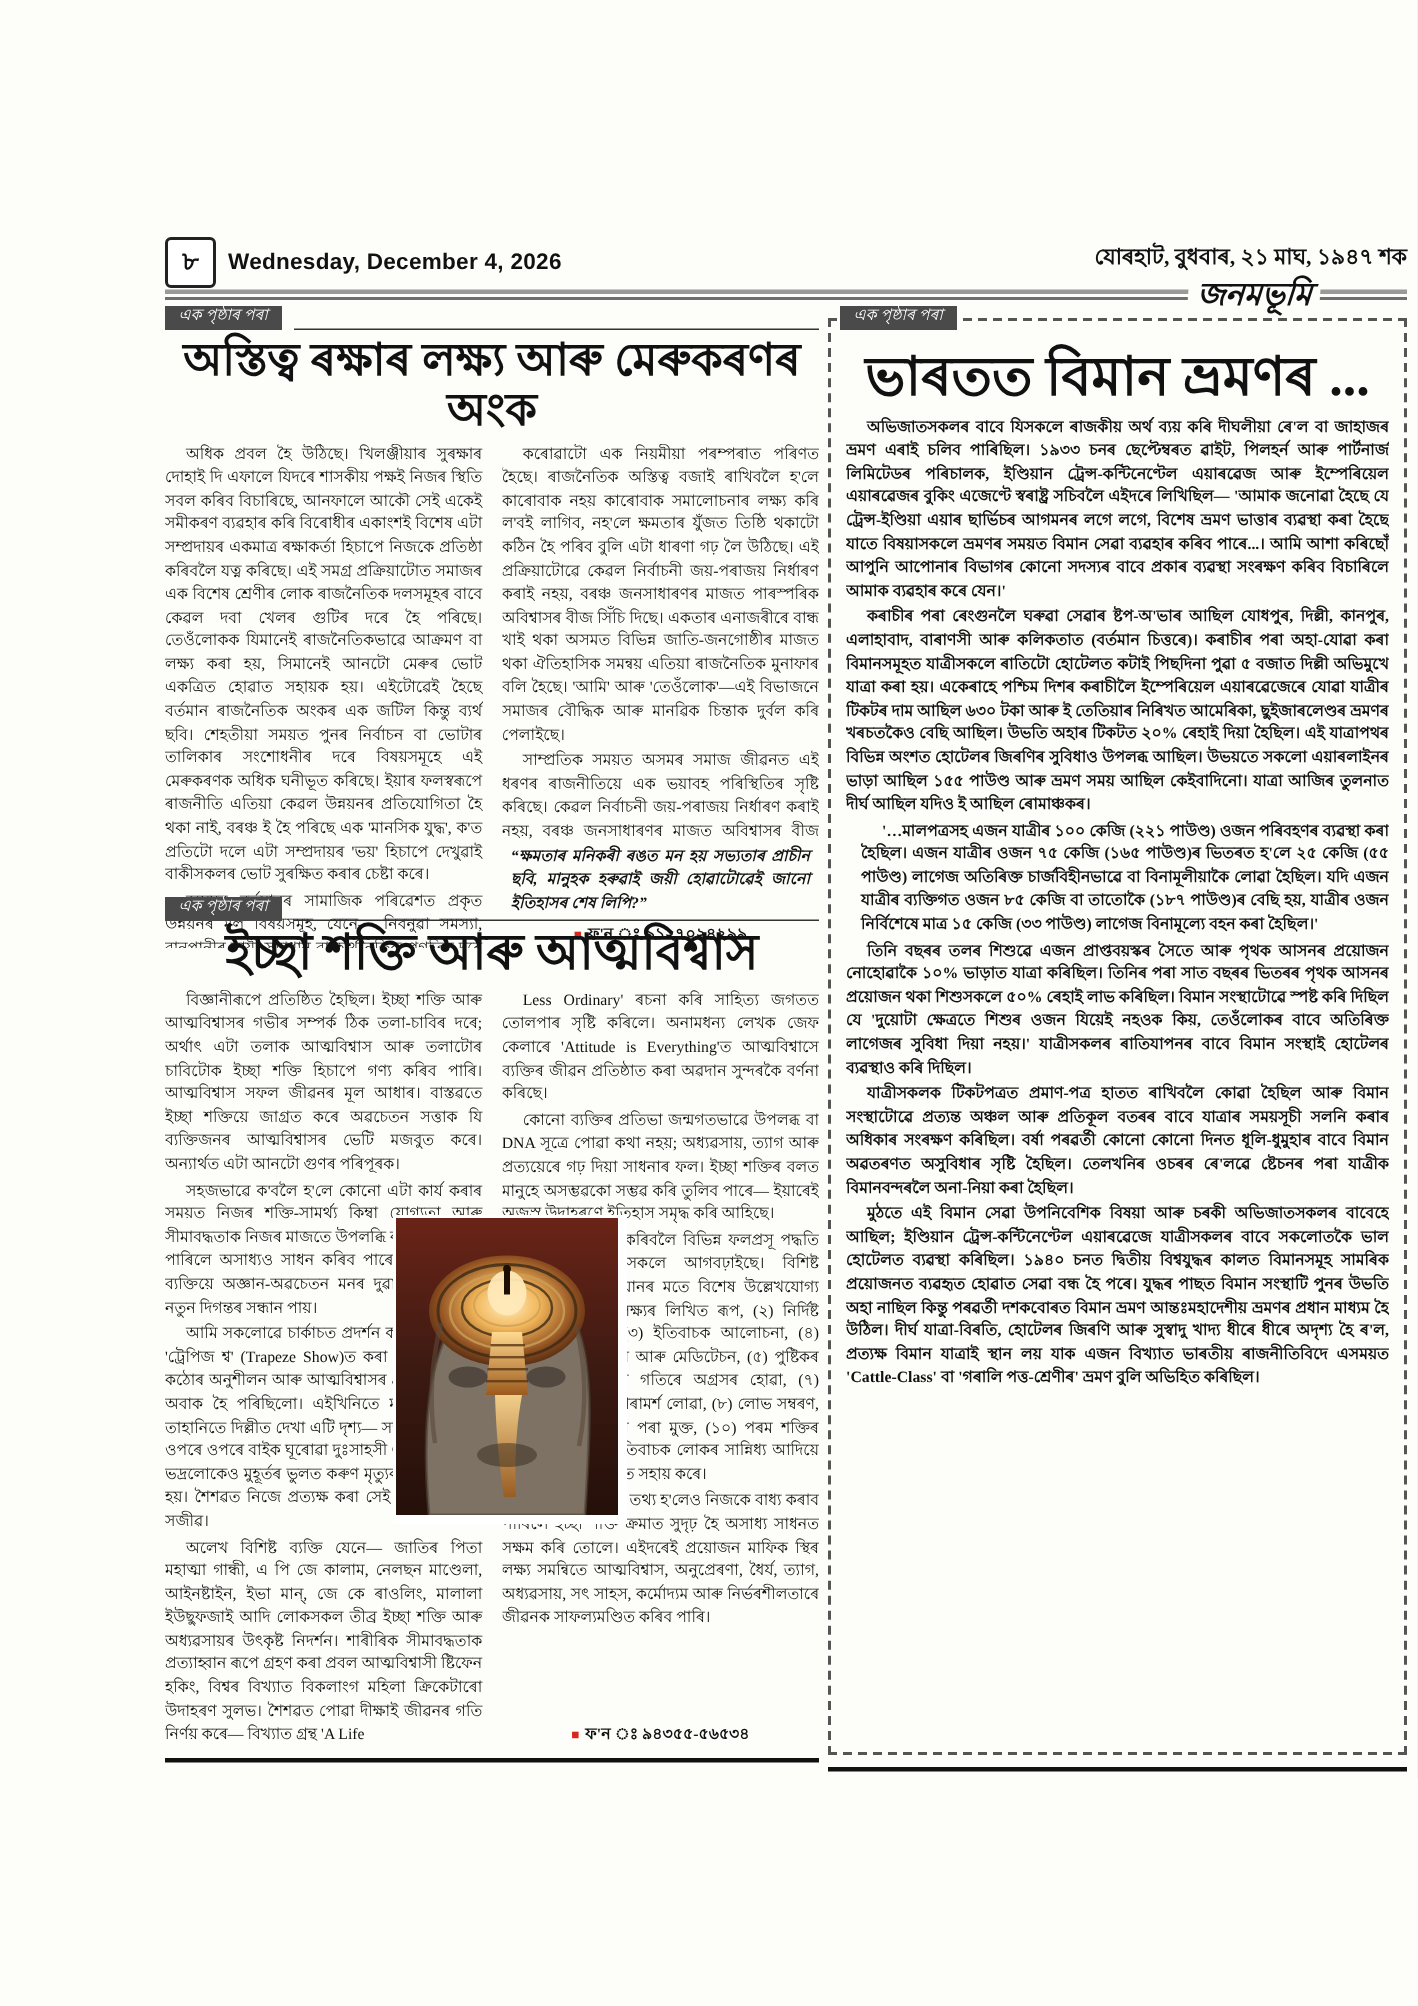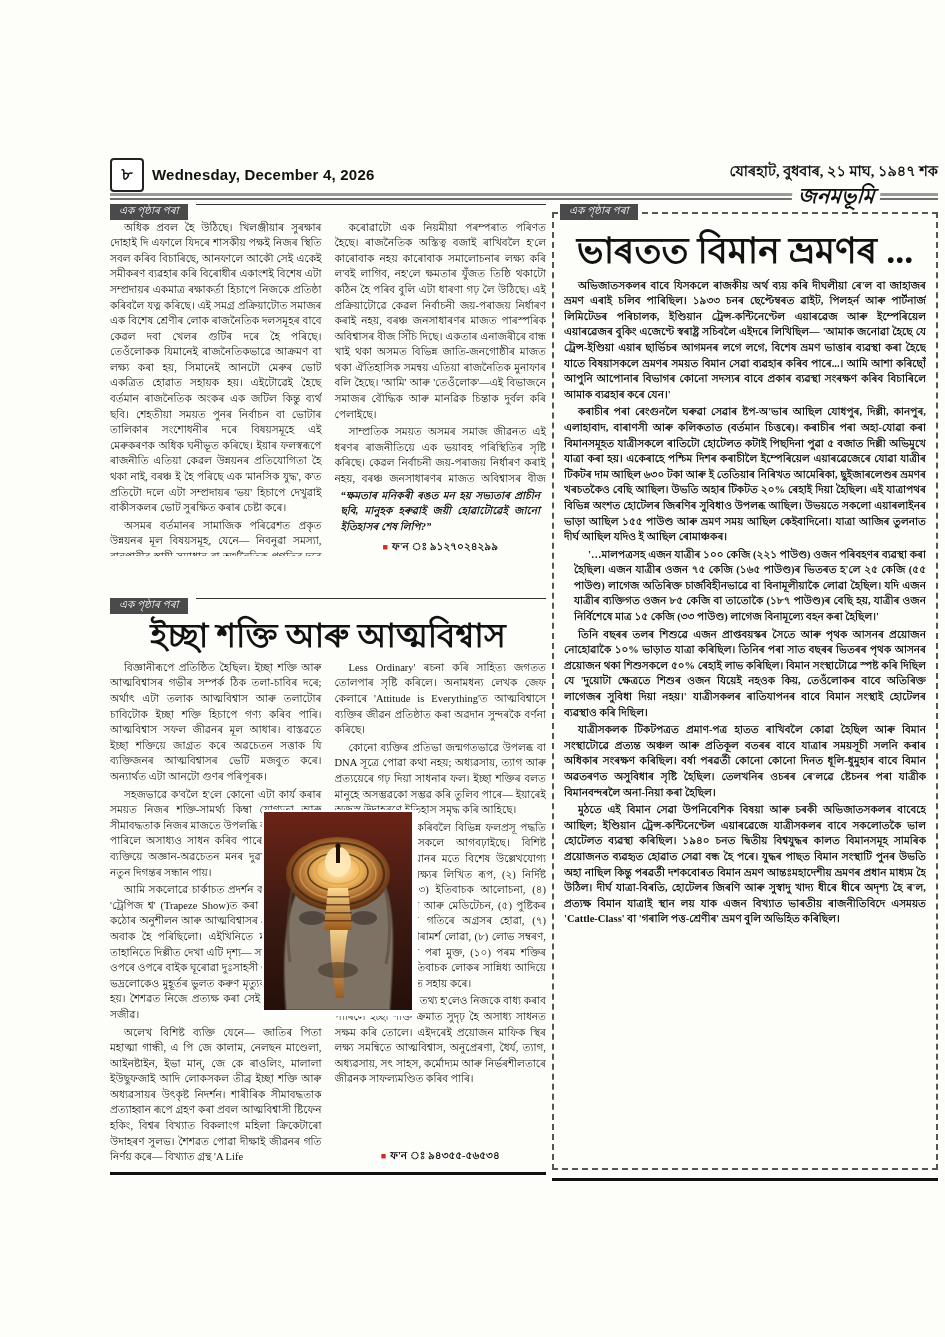--- a/index.html
+++ b/index.html
@@ -14,21 +14,21 @@
   .date-en{position:absolute;left:42px;top:8px;font-family:"Liberation Sans",sans-serif;
            font-weight:bold;font-size:15px;letter-spacing:.2px;}
   .date-as{position:absolute;right:0;top:2px;font-weight:bold;font-size:14.5px;}
   .hrule{position:absolute;left:110px;top:193px;width:828px;}
   .hrule .rl1{height:3px;background:#9a9a9a;}
   .hrule .rl2{height:2px;background:#6f6f6f;margin-top:2px;}
   .mlogo{position:absolute;right:58px;top:-13px;background:#fdfdfa;padding:0 6px;
          font-weight:bold;font-size:21px;font-style:italic;transform:skewX(-4deg);}
 
   
-  .kicker{display:flex;align-items:flex-start;}
+  .kicker{display:flex;align-items:flex-end;}
   .kicker-box{background:#4a4a4a;color:#fff;font-style:italic;font-size:10.5px;
               padding:1px 9px 3px;line-height:1.1;white-space:nowrap;}
   .kicker.lined::after{content:"";flex:1;border-top:1.5px solid #333;margin-left:8px;}
   .title{margin:4px 0 6px;text-align:center;font-weight:bold;line-height:1.1;}
   .body-text p{margin:0 0 2px;text-indent:14px;font-size:10.5px;line-height:15.6px;
                text-align:justify;}
   .two-col{display:flex;gap:13px;}
   .col{flex:1;display:flex;flex-direction:column;min-width:0;}
   .flow{flex:1 1 auto;overflow:hidden;}
   .quote{font-weight:bold;font-style:italic;text-align:center;text-indent:0!important;
@@ -77,20 +77,21 @@
   <div class="hrule">
     <div class="rl1"></div>
     <div class="rl2"></div>
     <span class="mlogo">জনমভূমি</span>
   </div>
 
   <section class="art1">
     <div class="kicker lined">
       <span class="kicker-box">এক পৃষ্ঠাৰ পৰা</span>
     </div>
+    <h1 class="title">অস্তিত্ব ৰক্ষাৰ লক্ষ্য আৰু মেৰুকৰণৰ অংক</h1>
     <div class="two-col body-text">
       <div class="col">
         <div class="flow">
           <p>অধিক প্ৰবল হৈ উঠিছে। খিলঞ্জীয়াৰ সুৰক্ষাৰ দোহাই দি এফালে যিদৰে শাসকীয় পক্ষই নিজৰ স্থিতি সবল কৰিব বিচাৰিছে, আনফালে আকৌ সেই একেই সমীকৰণ ব্যৱহাৰ কৰি বিৰোধীৰ একাংশই বিশেষ এটা সম্প্ৰদায়ৰ একমাত্ৰ ৰক্ষাকৰ্তা হিচাপে নিজকে প্ৰতিষ্ঠা কৰিবলৈ যত্ন কৰিছে। এই সমগ্ৰ প্ৰক্ৰিয়াটোত সমাজৰ এক বিশেষ শ্ৰেণীৰ লোক ৰাজনৈতিক দলসমূহৰ বাবে কেৱল দবা খেলৰ গুটিৰ দৰে হৈ পৰিছে। তেওঁলোকক যিমানেই ৰাজনৈতিকভাৱে আক্ৰমণ বা লক্ষ্য কৰা হয়, সিমানেই আনটো মেৰুৰ ভোট একত্ৰিত হোৱাত সহায়ক হয়। এইটোৱেই হৈছে বৰ্তমান ৰাজনৈতিক অংকৰ এক জটিল কিন্তু ব্যৰ্থ ছবি। শেহতীয়া সময়ত পুনৰ নিৰ্বাচন বা ভোটাৰ তালিকাৰ সংশোধনীৰ দৰে বিষয়সমূহে এই মেৰুকৰণক অধিক ঘনীভূত কৰিছে। ইয়াৰ ফলস্বৰূপে ৰাজনীতি এতিয়া কেৱল উন্নয়নৰ প্ৰতিযোগিতা হৈ থকা নাই, বৰঞ্চ ই হৈ পৰিছে এক 'মানসিক যুদ্ধ', ক'ত প্ৰতিটো দলে এটা সম্প্ৰদায়ৰ 'ভয়' হিচাপে দেখুৱাই বাকীসকলৰ ভোট সুৰক্ষিত কৰাৰ চেষ্টা কৰে।</p>
           <p>অসমৰ বৰ্তমানৰ সামাজিক পৰিৱেশত প্ৰকৃত উন্নয়নৰ মূল বিষয়সমূহ, যেনে— নিবনুৱা সমস্যা, বানপানীৰ স্থায়ী সমাধান বা অৰ্থনৈতিক প্ৰগতিৰ দৰে বিষয়বোৰ পিছ সিটি গৈছে। ক্ষমতাৰ বাবে যিমানেই নিৰাপদ পথ হয়, তাৰ বাবে ৰাজনৈতিক দলসমূহে সমাজৰ ফাটবোৰ অধিক পহু কৰি তুলিবলৈও চেষ্টা কৰে। যি সময়ত সমাজৰ সকলো শ্ৰেণীৰ মাজত একতা আৰু সমন্বয়ৰ প্ৰয়োজন আছিল, সেই সময়তে ৰাজনৈতিক মুনাফাৰ বাবে এটা পক্ষক আনটোৰ বিৰুদ্ধে থিয়</p>
         </div>
       </div>
       <div class="col">
         <div class="flow">
           <p>কৰোৱাটো এক নিয়মীয়া পৰম্পৰাত পৰিণত হৈছে। ৰাজনৈতিক অস্তিত্ব বজাই ৰাখিবলৈ হ'লে কাৰোবাক নহয় কাৰোবাক সমালোচনাৰ লক্ষ্য কৰি ল'বই লাগিব, নহ'লে ক্ষমতাৰ যুঁজত তিষ্ঠি থকাটো কঠিন হৈ পৰিব বুলি এটা ধাৰণা গঢ় লৈ উঠিছে। এই প্ৰক্ৰিয়াটোৱে কেৱল নিৰ্বাচনী জয়-পৰাজয় নিৰ্ধাৰণ কৰাই নহয়, বৰঞ্চ জনসাধাৰণৰ মাজত পাৰস্পৰিক অবিশ্বাসৰ বীজ সিঁচি দিছে। একতাৰ এনাজৰীৰে বান্ধ খাই থকা অসমত বিভিন্ন জাতি-জনগোষ্ঠীৰ মাজত থকা ঐতিহাসিক সমন্বয় এতিয়া ৰাজনৈতিক মুনাফাৰ বলি হৈছে। 'আমি' আৰু 'তেওঁলোক'—এই বিভাজনে সমাজৰ বৌদ্ধিক আৰু মানৱিক চিন্তাক দুৰ্বল কৰি পেলাইছে।</p>

